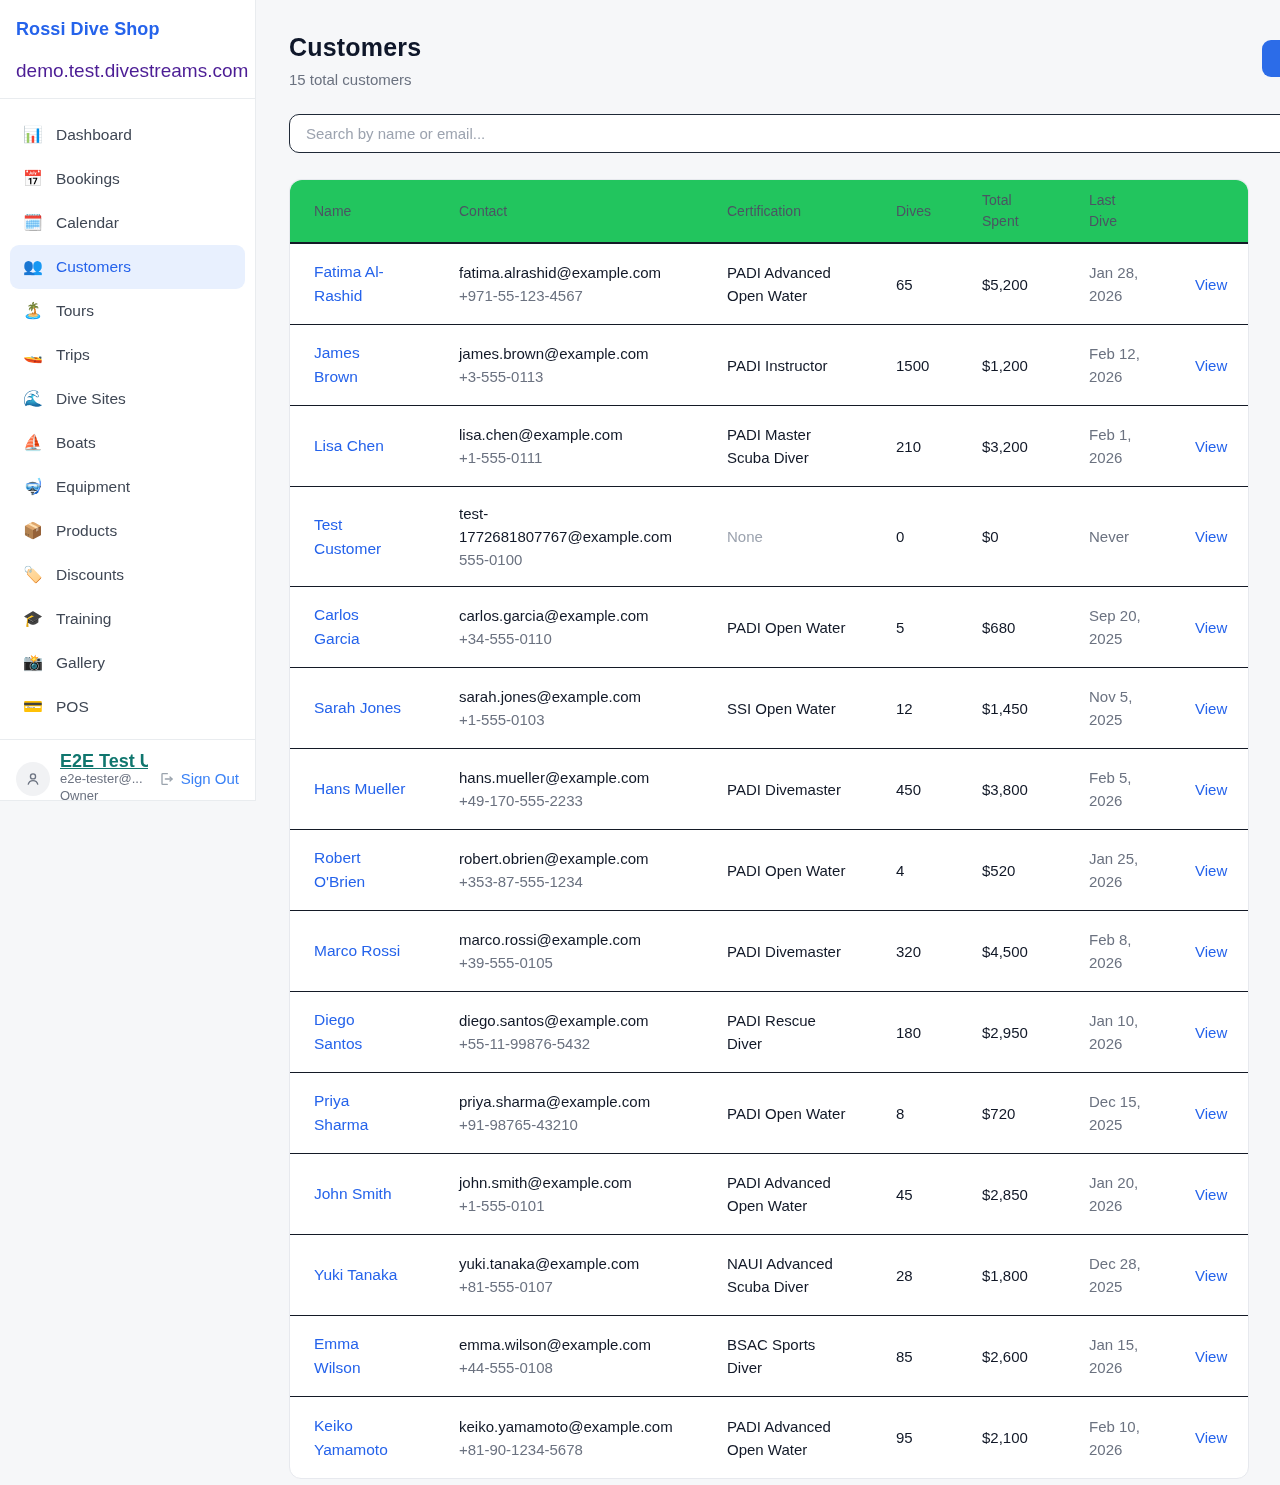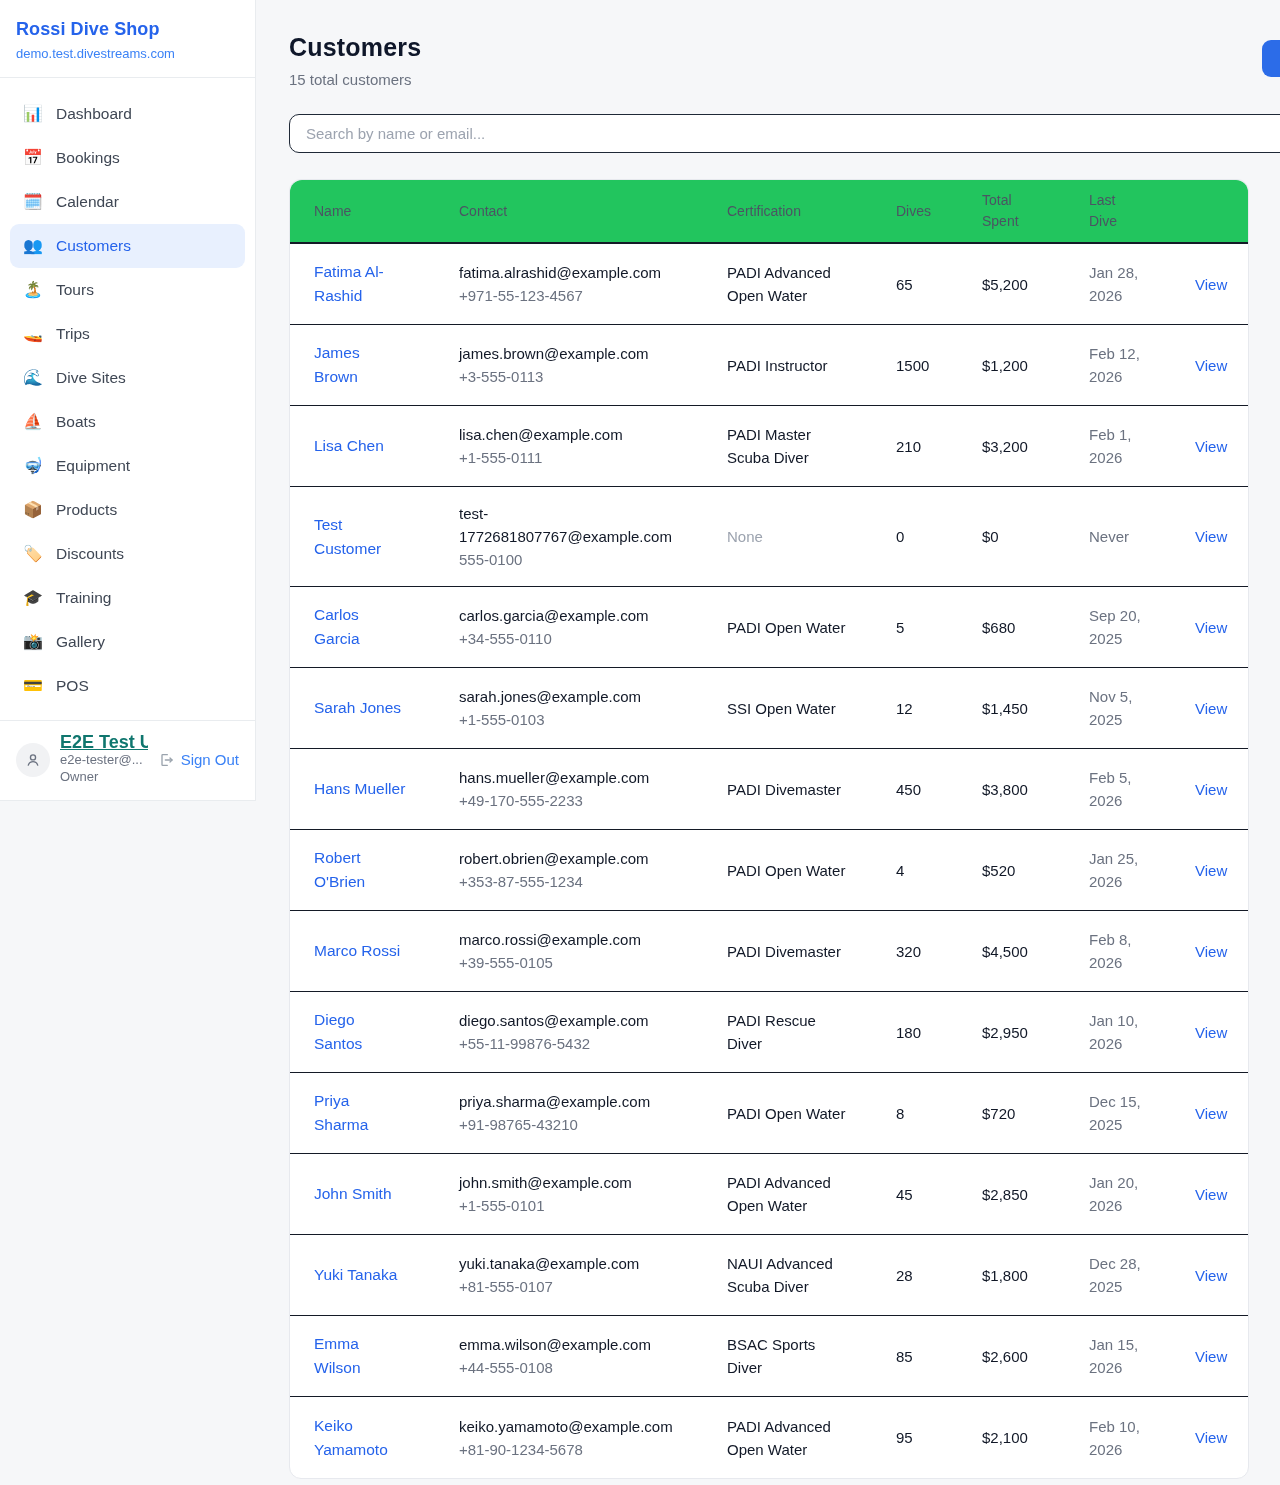--- a/index.html
+++ b/index.html
@@ -16,21 +16,21 @@
   .sidebar {
     width:256px; min-width:256px;
     background:#ffffff;
     border-right:1px solid #e9ecef;
     border-bottom:1px solid #e9ecef;
     height:801px;
     display:flex; flex-direction:column;
   }
   .side-header { padding:19px 16px 16px; border-bottom:1px solid #e9ecef; }
   .shop-name { color:#2563eb; font-size:18px; font-weight:700; letter-spacing:.1px; }
-  .shop-domain { color:#3b82f6; font-size:13px; margin-top:6px; }
+  .shop-domain { color:#4c1d95; font-size:19px; margin-top:20px; }
   .nav { padding:14px 10px 10px; flex:1; }
   .nav-item {
     display:flex; align-items:center; gap:13px;
     height:44px; padding:0 13px; border-radius:9px;
     color:#3f4754; font-size:15.5px; cursor:pointer;
   }
   .nav-item.active { background:#e8f0fe; color:#2563eb; }
   .nav-icon { width:20px; font-size:16px; line-height:1; text-align:center; }
   .side-user {
     border-top:1px solid #e9ecef;

